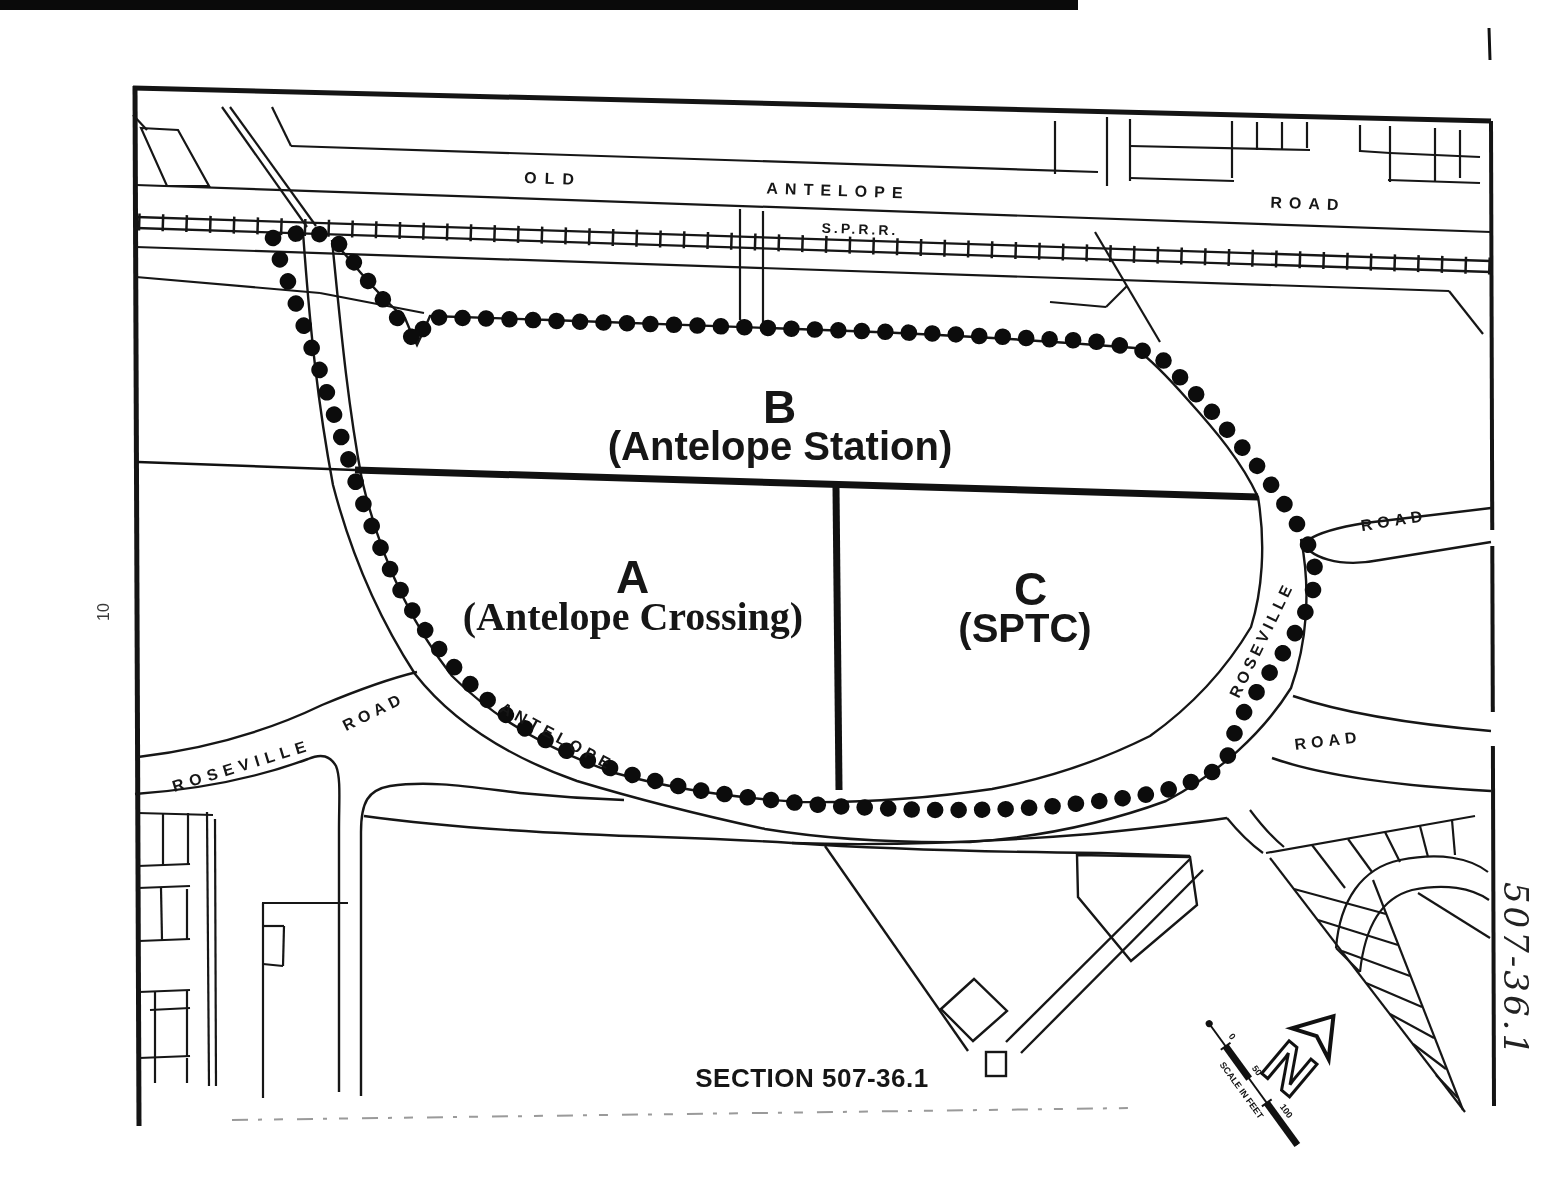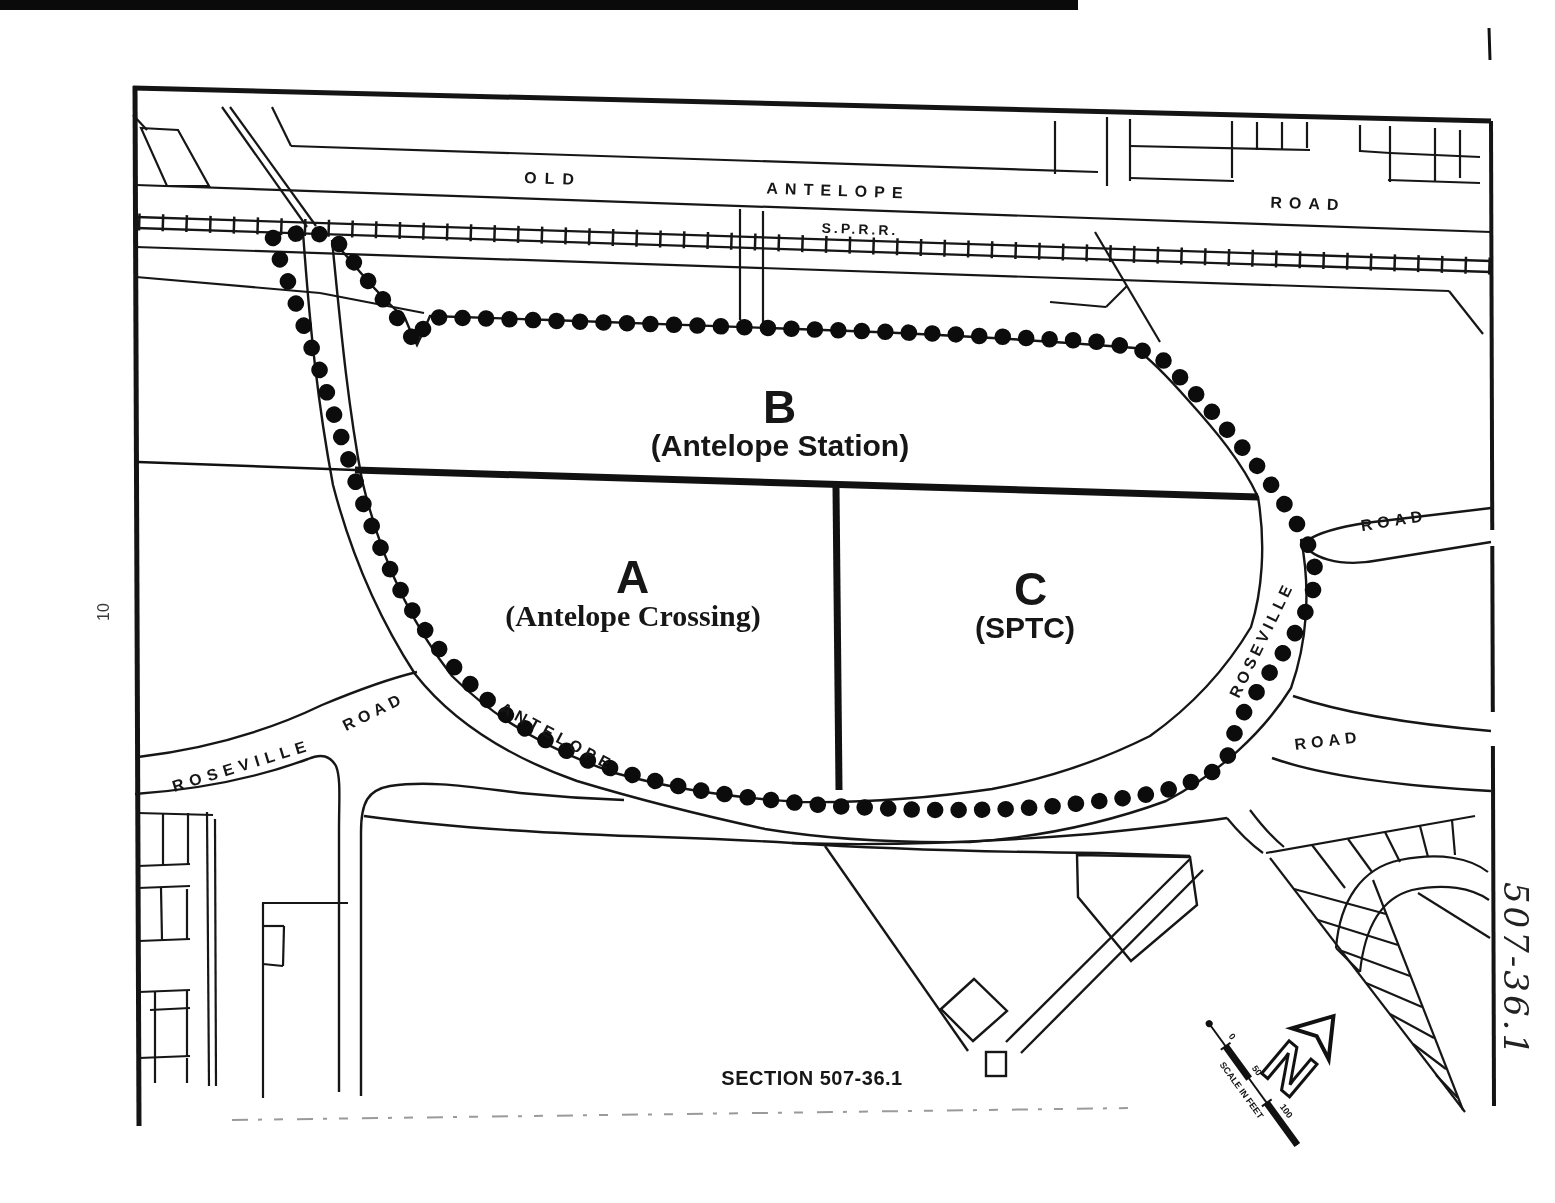--- a/index.html
+++ b/index.html
@@ -3,21 +3,21 @@
 <meta charset="utf-8">
 <style>
   html,body{margin:0;padding:0;background:#ffffff;}
   #page{position:relative;width:1555px;height:1203px;background:#ffffff;overflow:hidden;
         font-family:"Liberation Sans",sans-serif;color:#161616;}
   svg{position:absolute;left:0;top:0;}
   .lbl{position:absolute;transform:translate(-50%,-50%);white-space:nowrap;
        font-family:"Liberation Sans",sans-serif;font-weight:700;color:#161616;}
   .road-lbl{font-size:16px;letter-spacing:7px;}
   .big-letter{font-size:46px;letter-spacing:1px;}
-  .sub-name{font-size:30px;letter-spacing:0px;}
+  .sub-name{font-size:40px;letter-spacing:0px;}
   .hand{font-family:"DejaVu Serif",serif;font-style:italic;font-weight:400;}
 </style>
 </head>
 <body>
 
 <div id="page">
 
   <svg width="1555" height="1203" viewBox="0 0 1555 1203">
 
     <rect x="0" y="0" width="1078" height="10" fill="#0a0a0a"></rect>
@@ -213,19 +213,19 @@
   <div class="lbl big-letter" style="left:1031px;top:589px;">C</div>
   <div class="lbl sub-name" style="left:1025px;top:628px;">(SPTC)</div>
 
   <div class="lbl" style="left:242px;top:766px;font-size:16px;letter-spacing:6px;transform:translate(-50%,-50%) rotate(-17deg);">ROSEVILLE</div>
   <div class="lbl" style="left:374px;top:712px;font-size:16px;letter-spacing:5px;transform:translate(-50%,-50%) rotate(-26deg);">ROAD</div>
   <div class="lbl" style="left:557px;top:737px;font-size:16px;letter-spacing:5px;transform:translate(-50%,-50%) rotate(28deg);">ANTELOPE</div>
   <div class="lbl" style="left:1262px;top:640px;font-size:16px;letter-spacing:4px;transform:translate(-50%,-50%) rotate(-64deg);">ROSEVILLE</div>
   <div class="lbl" style="left:1394px;top:521px;font-size:16px;letter-spacing:5px;transform:translate(-50%,-50%) rotate(-9deg);">ROAD</div>
   <div class="lbl" style="left:1328px;top:741px;font-size:16px;letter-spacing:5px;transform:translate(-50%,-50%) rotate(-7deg);">ROAD</div>
 
-  <div class="lbl" style="left:812px;top:1078px;font-size:20px;letter-spacing:0.5px;">SECTION 507-36.1</div>
+  <div class="lbl" style="left:812px;top:1078px;font-size:26px;letter-spacing:0.5px;">SECTION 507-36.1</div>
 
   <div class="lbl" style="left:104px;top:612px;font-size:16px;font-weight:400;color:#3a3a3a;transform:translate(-50%,-50%) rotate(-90deg);">10</div>
 
   <div class="lbl hand" style="left:1516px;top:970px;font-size:34px;letter-spacing:3px;color:#222;transform:translate(-50%,-50%) rotate(90deg);">507-36.1</div>
 
 </div>
 
 </body></html>

